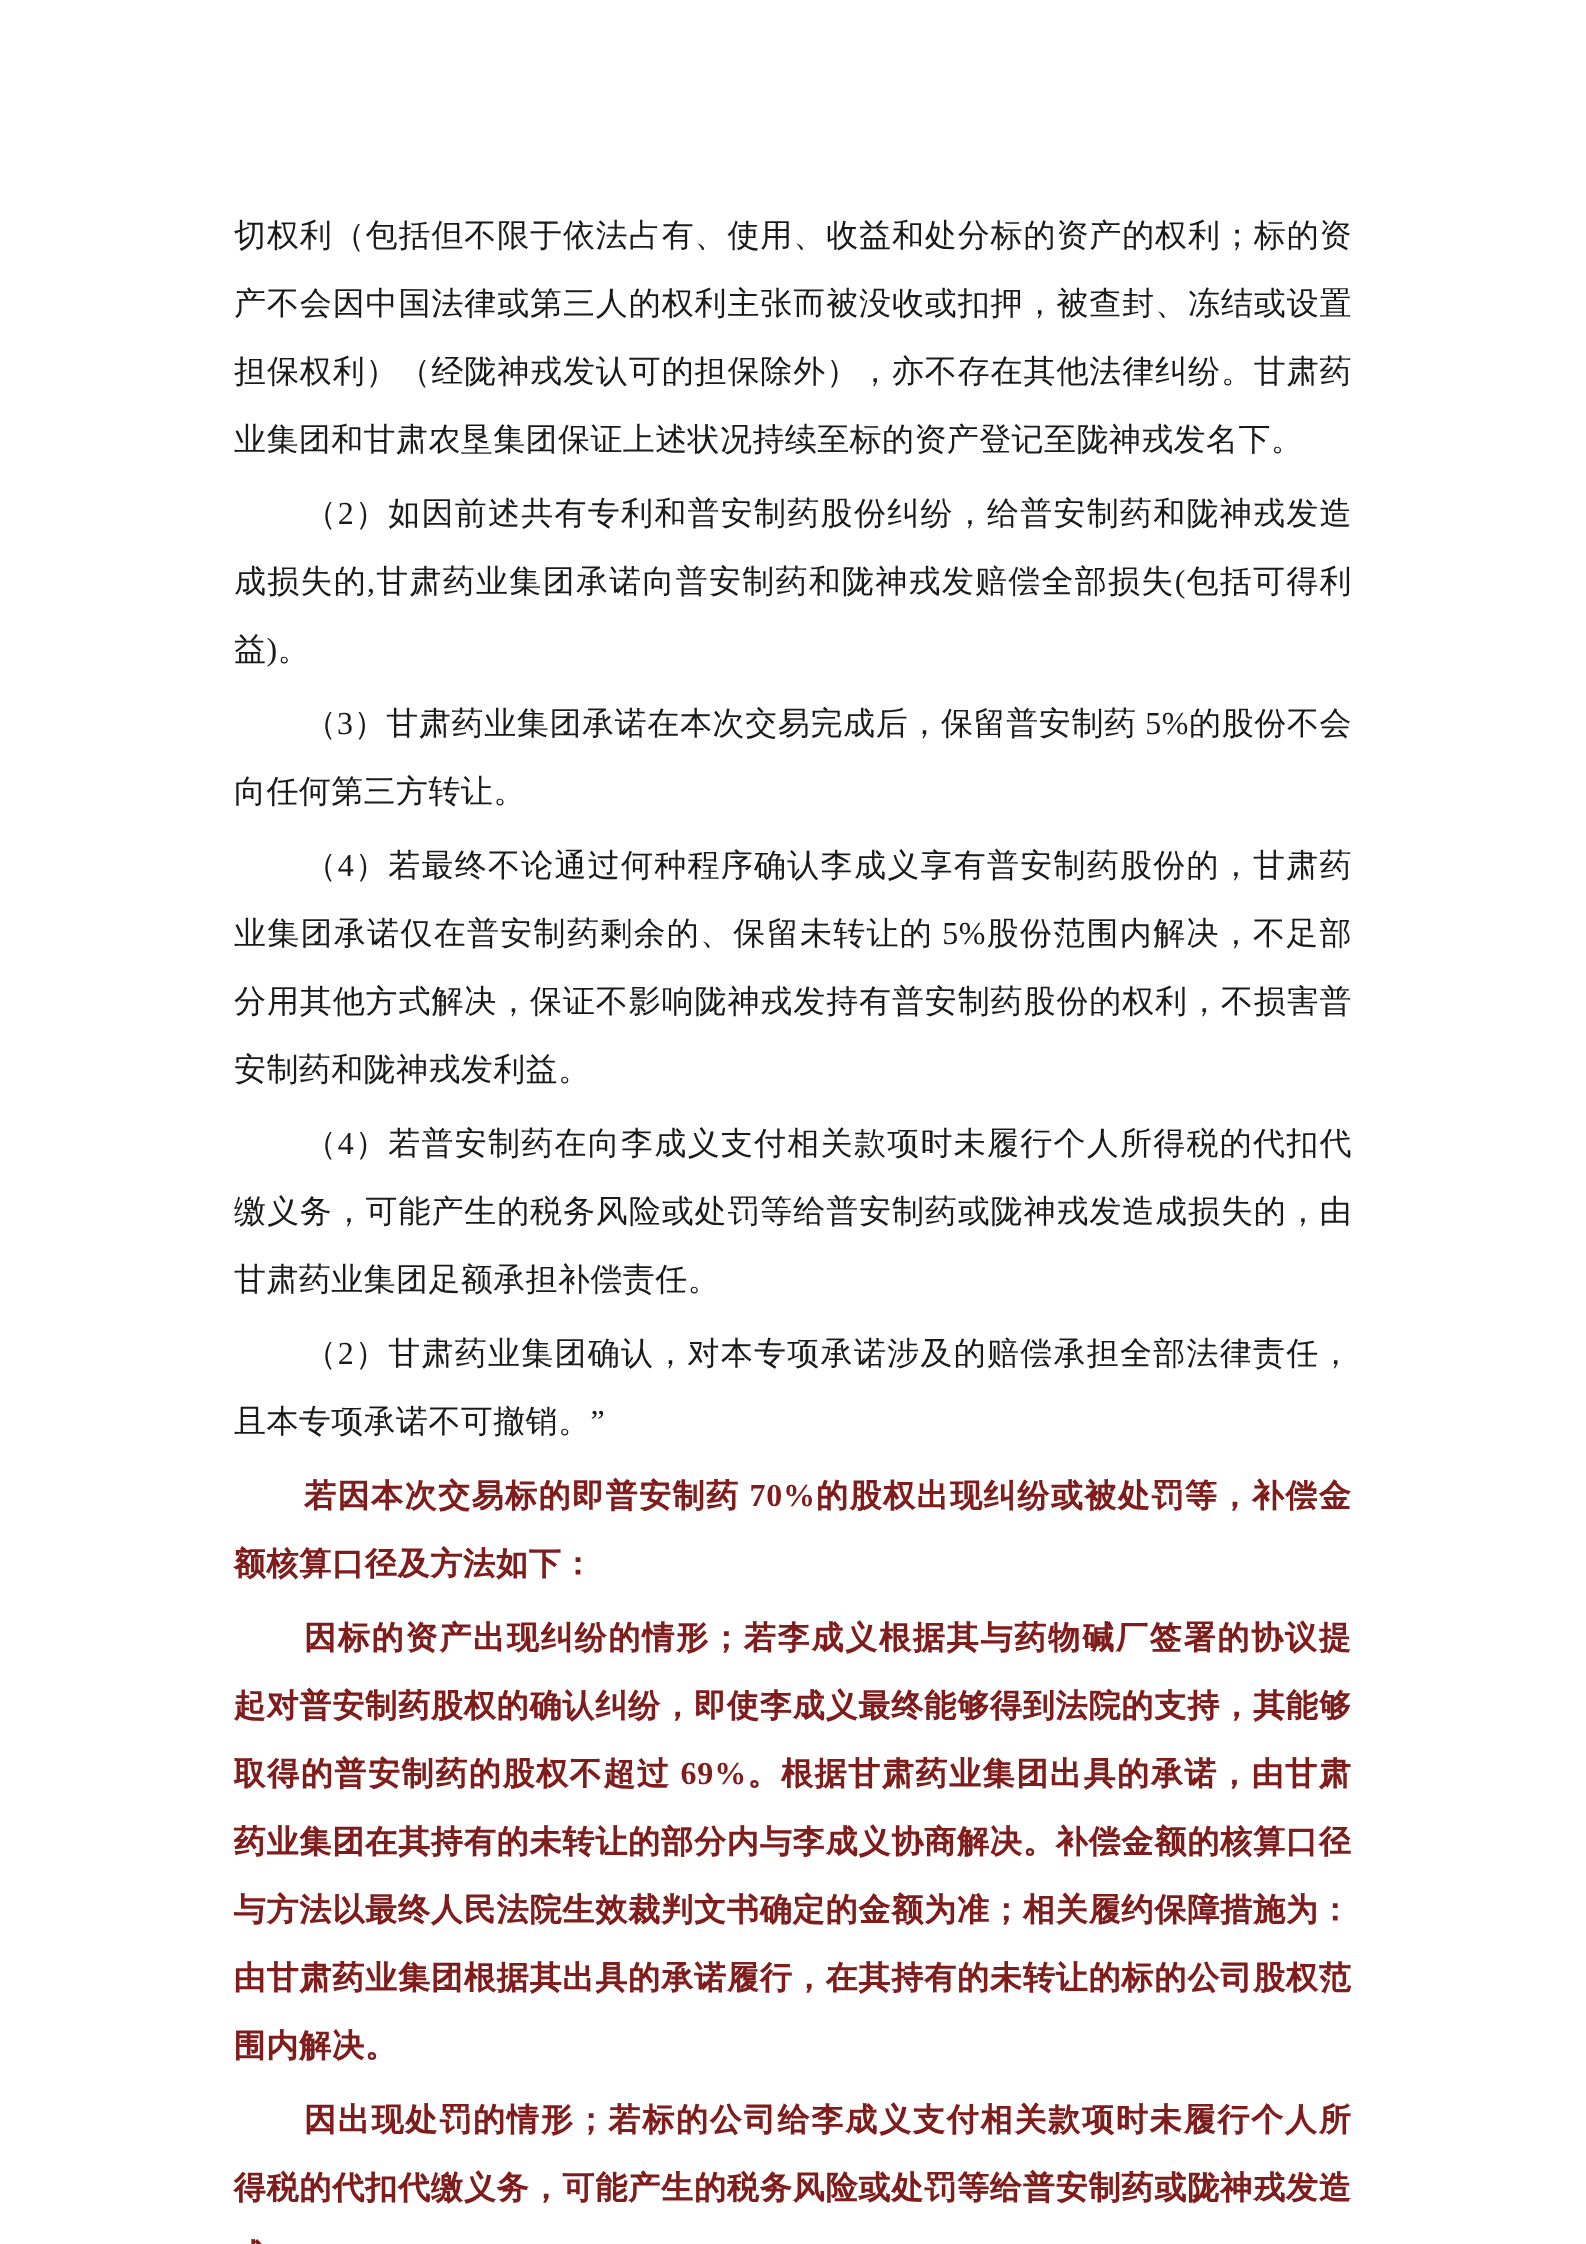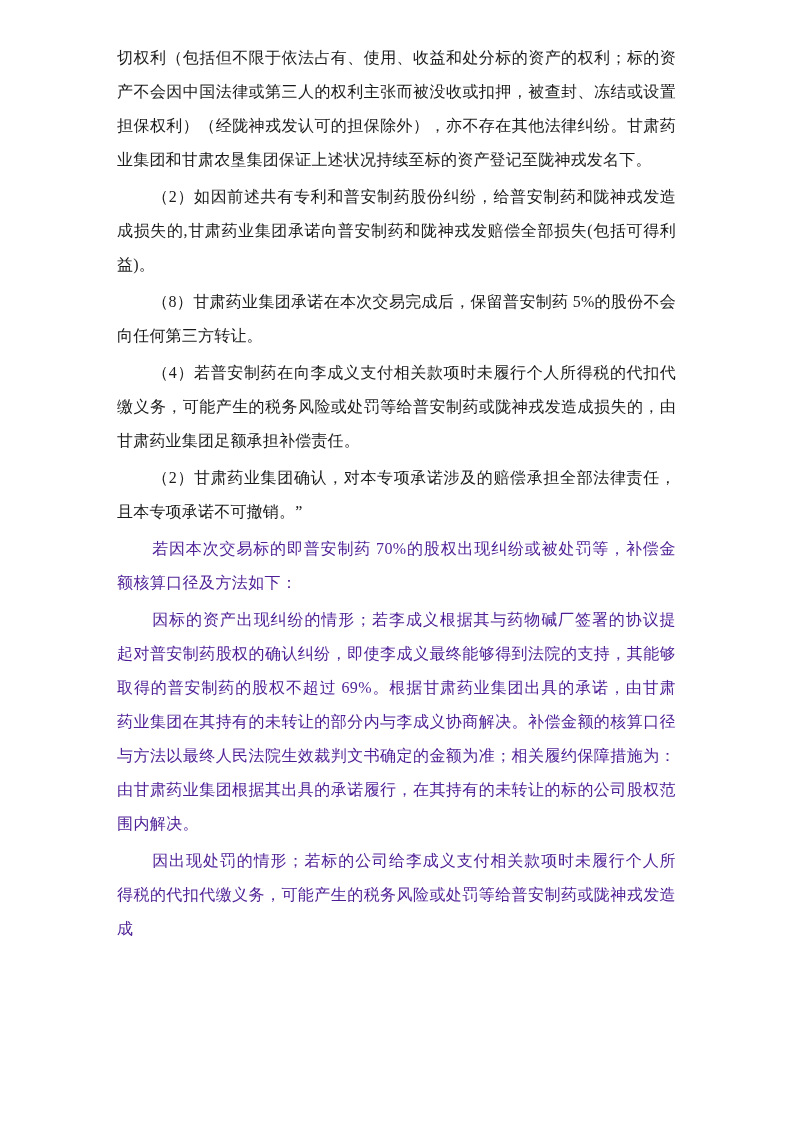--- a/index.html
+++ b/index.html
@@ -12,51 +12,52 @@
     height: 1122px;
     position: relative;
     font-family: "Liberation Serif", "DejaVu Serif", serif;
     color: #1a1a1a;
     overflow: hidden;
   }
   .page {
     box-sizing: border-box;
     width: 793px;
     height: 1122px;
-    padding: 41px 117px 0 117px;
+    padding: 102px 117px 0 117px;
     background: #ffffff;
   }
   .content {
     width: 559px;
   }
   .para {
     margin: 0 0 3px 0;
     font-size: 16px;
     line-height: 34px;
     text-align: justify;
     letter-spacing: 0.2px;
     word-break: break-all;
   }
   .para.indent {
     text-indent: 2.2em;
   }
   .para.bold {
-    font-weight: normal;
-    color: #4c1d95;
+    font-weight: bold;
+    color: #7f1d1d;
     letter-spacing: 0.4px;
   }
 </style>
 </head>
 <body>
 
 <div class="page">
   <div class="content">
     <p class="para">切权利（包括但不限于依法占有、使用、收益和处分标的资产的权利；标的资产不会因中国法律或第三人的权利主张而被没收或扣押，被查封、冻结或设置担保权利）（经陇神戎发认可的担保除外），亦不存在其他法律纠纷。甘肃药业集团和甘肃农垦集团保证上述状况持续至标的资产登记至陇神戎发名下。</p>
     <p class="para indent">（2）如因前述共有专利和普安制药股份纠纷，给普安制药和陇神戎发造成损失的,甘肃药业集团承诺向普安制药和陇神戎发赔偿全部损失(包括可得利益)。</p>
-    <p class="para indent">（8）甘肃药业集团承诺在本次交易完成后，保留普安制药 5%的股份不会向任何第三方转让。</p>
+    <p class="para indent">（3）甘肃药业集团承诺在本次交易完成后，保留普安制药 5%的股份不会向任何第三方转让。</p>
+    <p class="para indent">（4）若最终不论通过何种程序确认李成义享有普安制药股份的，甘肃药业集团承诺仅在普安制药剩余的、保留未转让的 5%股份范围内解决，不足部分用其他方式解决，保证不影响陇神戎发持有普安制药股份的权利，不损害普安制药和陇神戎发利益。</p>
     <p class="para indent">（4）若普安制药在向李成义支付相关款项时未履行个人所得税的代扣代缴义务，可能产生的税务风险或处罚等给普安制药或陇神戎发造成损失的，由甘肃药业集团足额承担补偿责任。</p>
     <p class="para indent">（2）甘肃药业集团确认，对本专项承诺涉及的赔偿承担全部法律责任，且本专项承诺不可撤销。”</p>
     <p class="para indent bold">若因本次交易标的即普安制药 70%的股权出现纠纷或被处罚等，补偿金额核算口径及方法如下：</p>
     <p class="para indent bold">因标的资产出现纠纷的情形；若李成义根据其与药物碱厂签署的协议提起对普安制药股权的确认纠纷，即使李成义最终能够得到法院的支持，其能够取得的普安制药的股权不超过 69%。根据甘肃药业集团出具的承诺，由甘肃药业集团在其持有的未转让的部分内与李成义协商解决。补偿金额的核算口径与方法以最终人民法院生效裁判文书确定的金额为准；相关履约保障措施为：由甘肃药业集团根据其出具的承诺履行，在其持有的未转让的标的公司股权范围内解决。</p>
     <p class="para indent bold">因出现处罚的情形；若标的公司给李成义支付相关款项时未履行个人所得税的代扣代缴义务，可能产生的税务风险或处罚等给普安制药或陇神戎发造成</p>
   </div>
 
 </div>
 
 </body></html>

